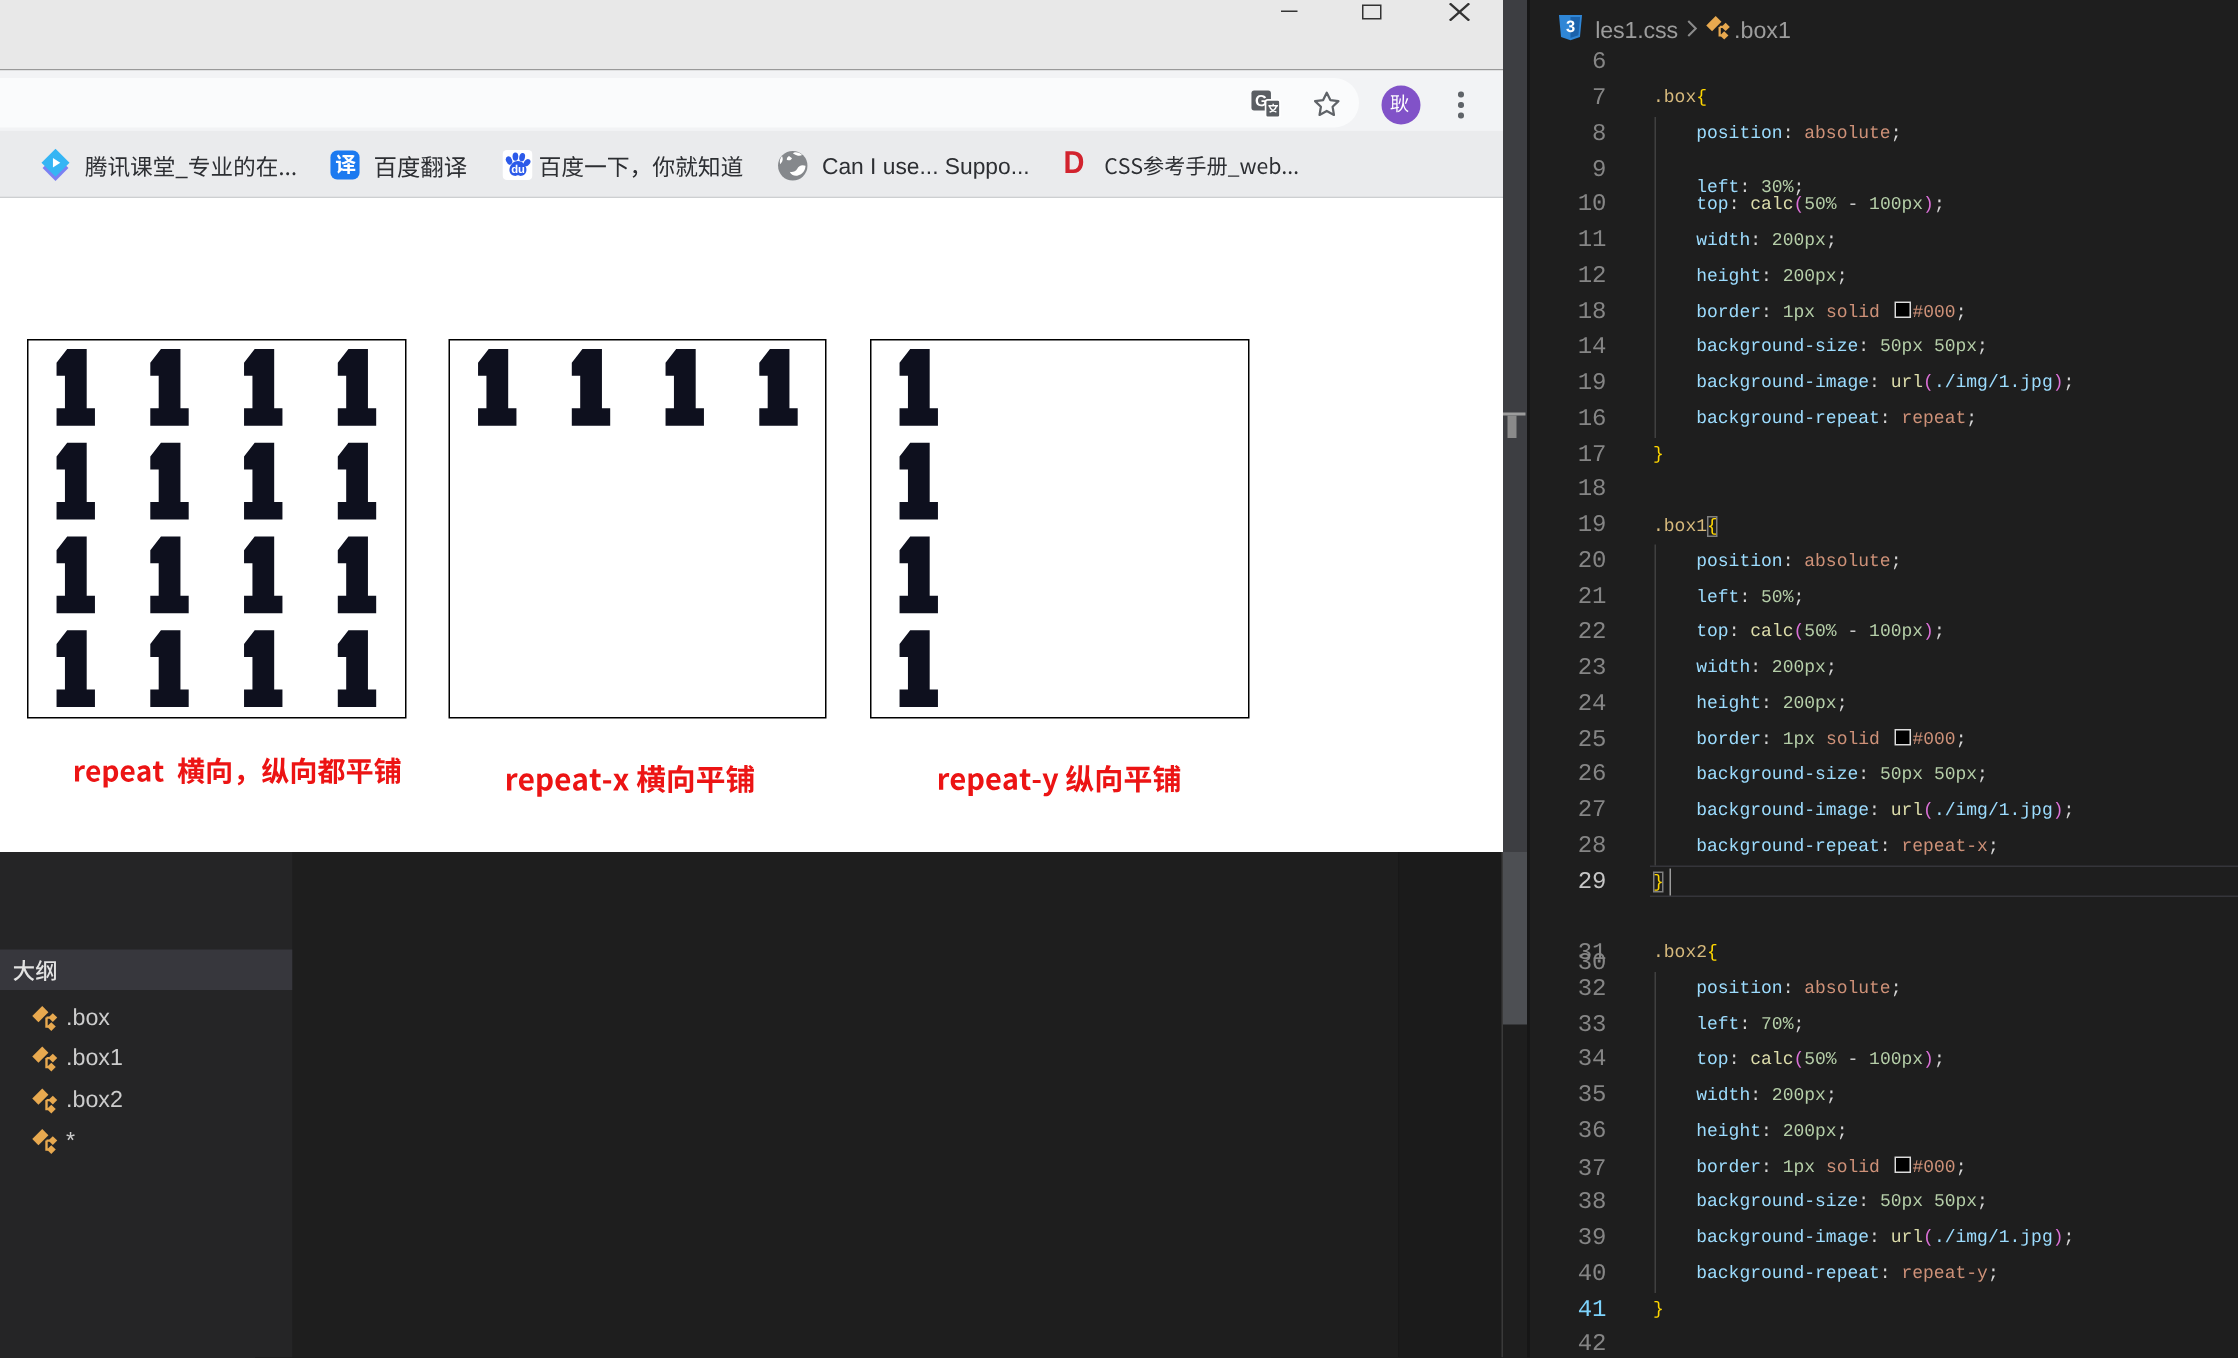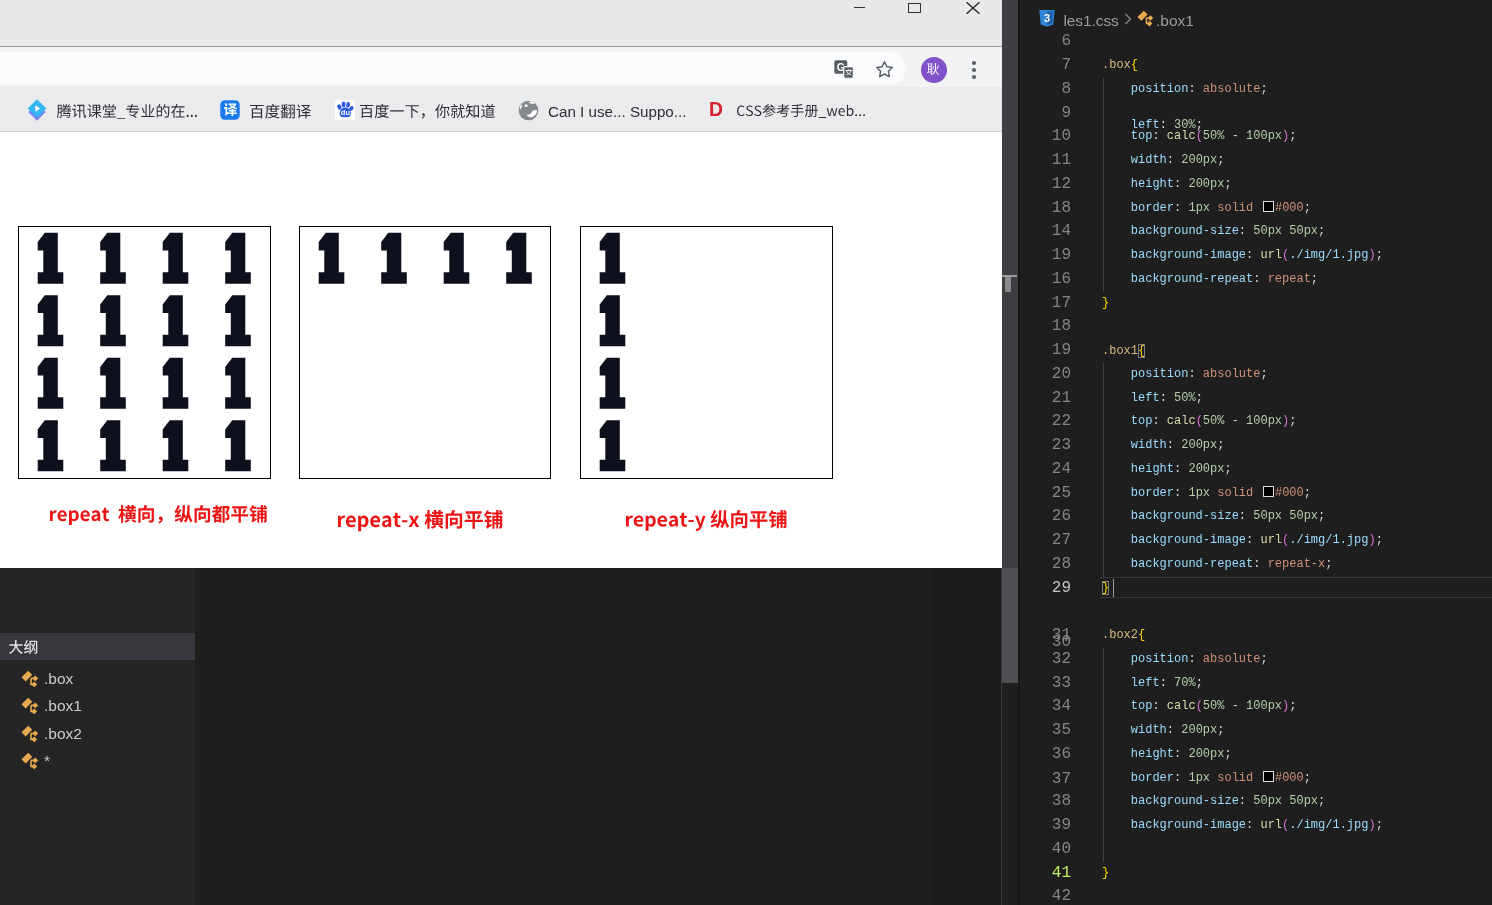--- a/index.html
+++ b/index.html
@@ -147,21 +147,22 @@
 <div class="cl" style="top:719.05px"><span>    </span><span class="prop">width</span><span class="pn">:</span><span class="pn"> </span><span class="num">200px</span><span class="pn">;</span></div>
 <div class="ln" style="top:742.80px;color:#858585">36</div>
 <div class="cl" style="top:742.80px"><span>    </span><span class="prop">height</span><span class="pn">:</span><span class="pn"> </span><span class="num">200px</span><span class="pn">;</span></div>
 <div class="ln" style="top:768px;color:#858585">37</div>
 <div class="cl" style="top:766.55px"><span>    </span><span class="prop">border</span><span class="pn">:</span><span class="pn"> </span><span class="num">1px</span><span class="pn"> </span><span class="val">solid</span><span class="pn"> </span><span class="sw"></span><span class="val">#000</span><span class="pn">;</span></div>
 <div class="ln" style="top:790.30px;color:#858585">38</div>
 <div class="cl" style="top:790.30px"><span>    </span><span class="prop">background-size</span><span class="pn">:</span><span class="pn"> </span><span class="num">50px</span><span class="pn"> </span><span class="num">50px</span><span class="pn">;</span></div>
 <div class="ln" style="top:814.05px;color:#858585">39</div>
 <div class="cl" style="top:814.05px"><span>    </span><span class="prop">background-image</span><span class="pn">:</span><span class="pn"> </span><span class="fn">url</span><span class="p2">(</span><span class="lnk">./img/1.jpg</span><span class="p2">)</span><span class="pn">;</span></div>
 <div class="ln" style="top:837.80px;color:#858585">40</div>
-<div class="ln" style="top:861.55px;color:#bef264">41</div>
+<div class="cl" style="top:837.80px"><span>    </span><span class="prop">background-repeat</span><span class="pn">:</span><span class="val"> repeat-y</span><span class="pn">;</span></div>
+<div class="ln" style="top:861.55px;color:#7dd3fc">41</div>
 <div class="cl" style="top:861.55px"><span class="b1">}</span></div>
 <div class="ln" style="top:885.30px;color:#858585">42</div>
 <div class="abs" style="left:1112.6px;top:578.5px;width:1.3px;height:18.5px;background:#9b9b9b"></div>
 <div class="abs" style="left:0;top:0;width:1002px;height:568px;background:#fff"></div>
 <div class="abs" style="left:0;top:0;width:1002px;height:45.5px;background:#e8e8e8"></div>
 <div class="abs" style="left:0;top:45.5px;width:1002px;height:1px;background:#999"></div>
 <div class="abs" style="left:0;top:46.5px;width:1002px;height:40px;background:#f2f3f5"></div>
 <div class="abs" style="left:0;top:86.5px;width:1002px;height:44px;background:#eaebed"></div>
 <div class="abs" style="left:0;top:130.5px;width:1002px;height:1px;background:#cdcfd1"></div>
 <div class="abs" style="left:854px;top:6.8px;width:11px;height:1.7px;background:#333"></div>

